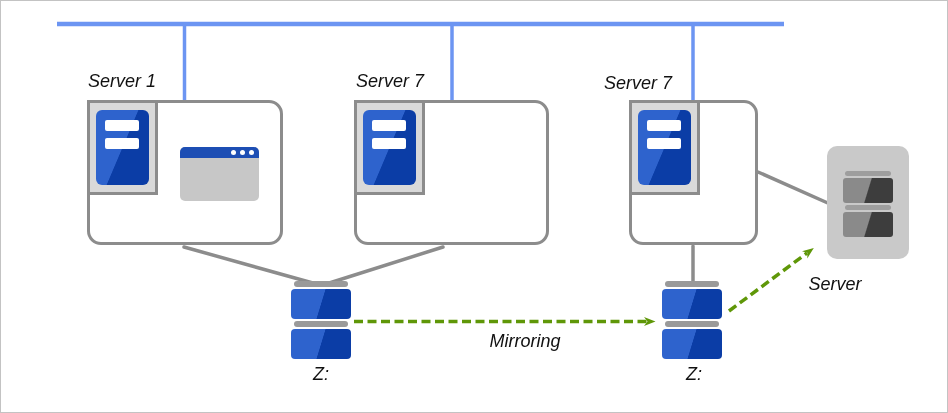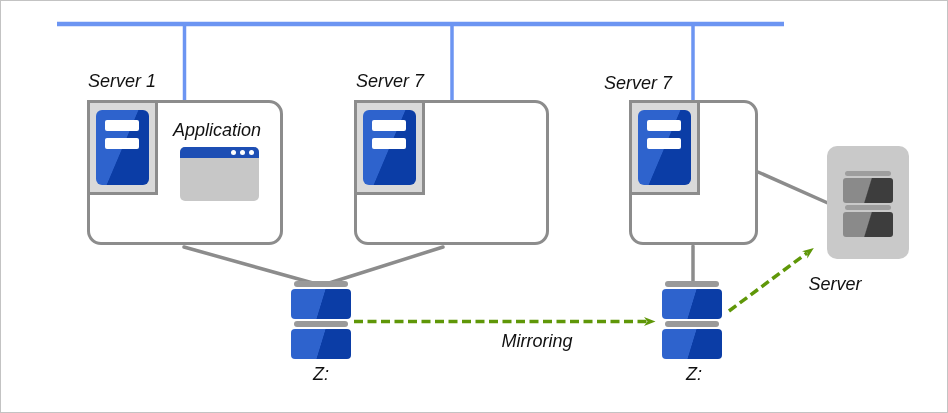--- a/index.html
+++ b/index.html
@@ -57,21 +57,21 @@
   .bstack{position:absolute;left:16px;top:25px;width:50px;}
   .bcap{height:5px;margin:0 2px;border-radius:2.5px;background:var(--backup-cap-gray);}
   .bdisk{height:25px;margin-top:2px;border-radius:3px;
          background:linear-gradient(107deg,var(--backup-disk-light) 49%,var(--backup-disk-dark) 51%);}
   .bmid{margin-top:2px;}
 
   .lbl-server1{left:121px;top:71px;}
   .lbl-server2{left:389px;top:71px;}
   .lbl-server3{left:637px;top:73px;}
   .lbl-application{left:216px;top:120px;}
-  .lbl-mirroring{left:536px;top:331px;}
+  .lbl-mirroring{left:524px;top:331px;}
   .lbl-backup{left:834px;top:274px;}
   .lbl-z1{left:320px;top:364px;}
   .lbl-z2{left:693px;top:364px;}
 </style>
 </head>
 <body>
 
 <div class="canvas">
 
   <svg class="wires" viewBox="0 0 948 413">
@@ -144,19 +144,18 @@
       <div class="bcap"></div>
       <div class="bdisk"></div>
       <div class="bcap bmid"></div>
       <div class="bdisk"></div>
     </div>
   </div>
 
   <div class="label lbl-server1">Server 1</div>
   <div class="label lbl-server2">Server 7</div>
   <div class="label lbl-server3">Server 7</div>
-  <div class="label lbl-application">Application</div>
   <div class="label lbl-mirroring">Mirroring</div>
   <div class="label lbl-backup">Server</div>
   <div class="label lbl-z1">Z:</div>
   <div class="label lbl-z2">Z:</div>
 
 </div>
 
 </body></html>

